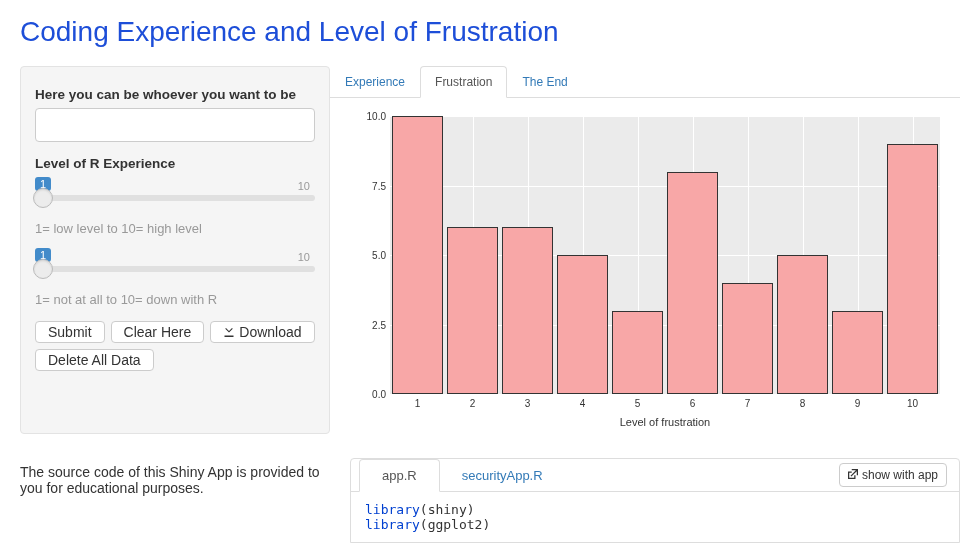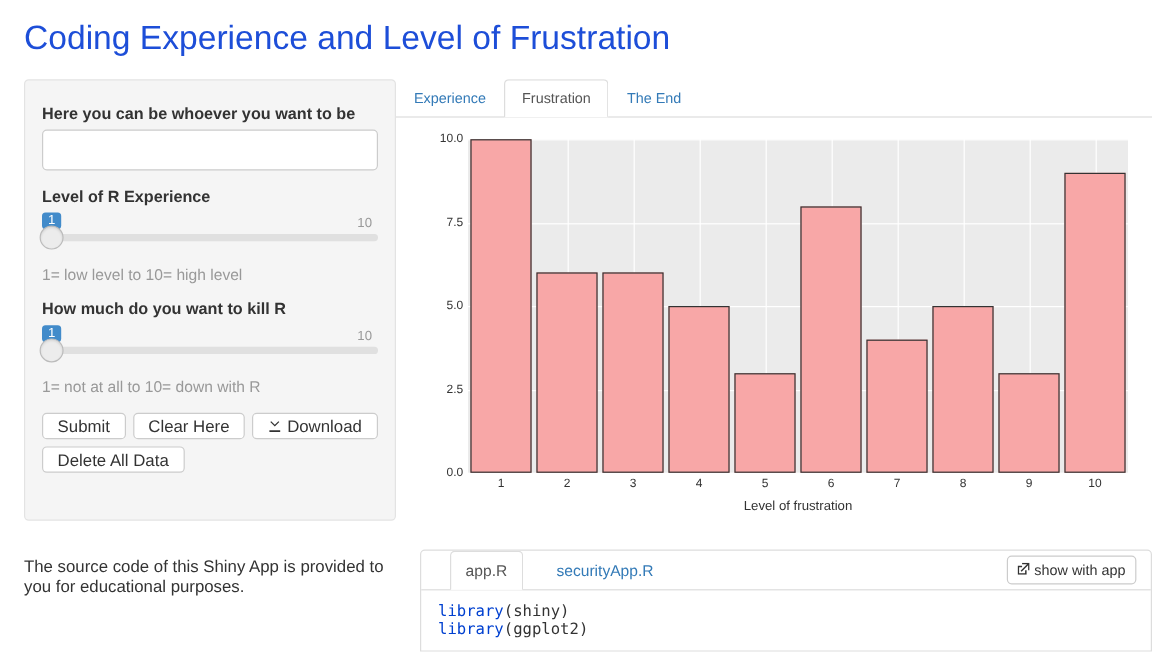--- a/index.html
+++ b/index.html
@@ -81,21 +81,21 @@
   .ytick-label { position:absolute; right: calc(100% + 4px); font-size:10px; color:#333; transform: translateY(-50%);}
   .xtick-label { position:absolute; top:100%; font-size:10px; color:#333; transform:translate(-50%, 4px);}
   .ylab { position:absolute; left:22px; top:50%; transform: translateY(-50%) rotate(-90deg); transform-origin:center; font-size:11px; color:#333;}
   .xlab { position:absolute; bottom:6px; left:50%; transform:translateX(-50%); font-size:11px; color:#333;}
   .xlab { left: calc(50% + 20px); }
 
   .footer { margin-top: 24px; display:flex; gap:20px;}
   .footer-left { width:310px; color:#333; font-size:14px; padding-top:6px;}
   .code-panel { flex:1; border:1px solid #ddd; border-radius:4px 4px 0 0; }
   .code-tabs { display:flex; align-items:center; border-bottom:1px solid #ddd; padding:0 8px;}
-  .code-tab { padding:8px 12px; font-size:13px; color:#337ab7; cursor:pointer;margin-left:16px;}
+  .code-tab { padding:8px 22px; font-size:13px; color:#337ab7; cursor:pointer;}
   .code-tab.active { color:#555; border:1px solid #ddd; border-bottom:1px solid #fff; margin-bottom:-1px; border-radius:4px 4px 0 0; background:#fff;}
   .show-with-app { margin-left:auto; margin-right:4px;}
   .code-body { padding:10px 14px; font-family: Menlo, Consolas, monospace; font-size:13px; white-space:pre; color:#333;}
   .code-body .kw { color:#0040d0;}
 </style>
 </head>
 <body>
 
 <h1>Coding Experience and Level of Frustration</h1>
 
@@ -107,21 +107,20 @@
 
     <label class="form-label" style="margin-top:14px">Level of R Experience</label>
     <div class="slider-wrap">
       <span class="slider-badge min">1</span>
       <span class="max-label slider-badge" style="background:transparent;color:#999">10</span>
       <div class="slider-track"></div>
       <div class="slider-handle"></div>
     </div>
     <div class="help-text">1= low level to 10= high level</div>
 
-    <label class="form-label">How much do you want to kill R</label>
     <div class="slider-wrap">
       <span class="slider-badge min">1</span>
       <span class="max-label slider-badge" style="background:transparent;color:#999">10</span>
       <div class="slider-track"></div>
       <div class="slider-handle"></div>
     </div>
     <div class="help-text">1= not at all to 10= down with R</div>
 
     <div class="btn-row">
       <button class="btn">Submit</button>

